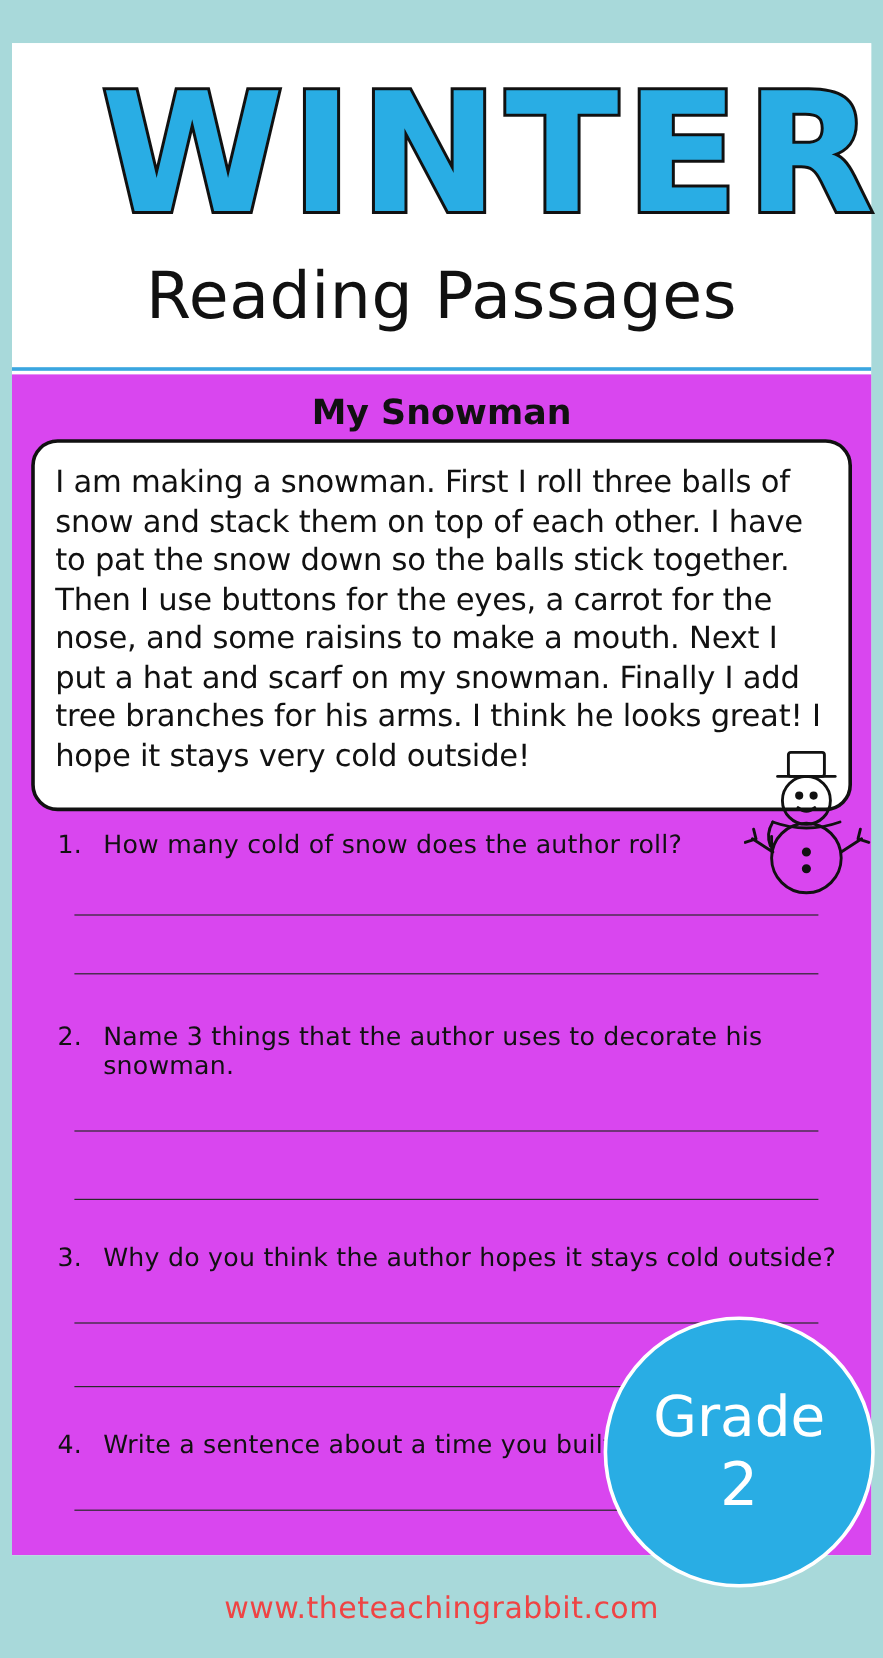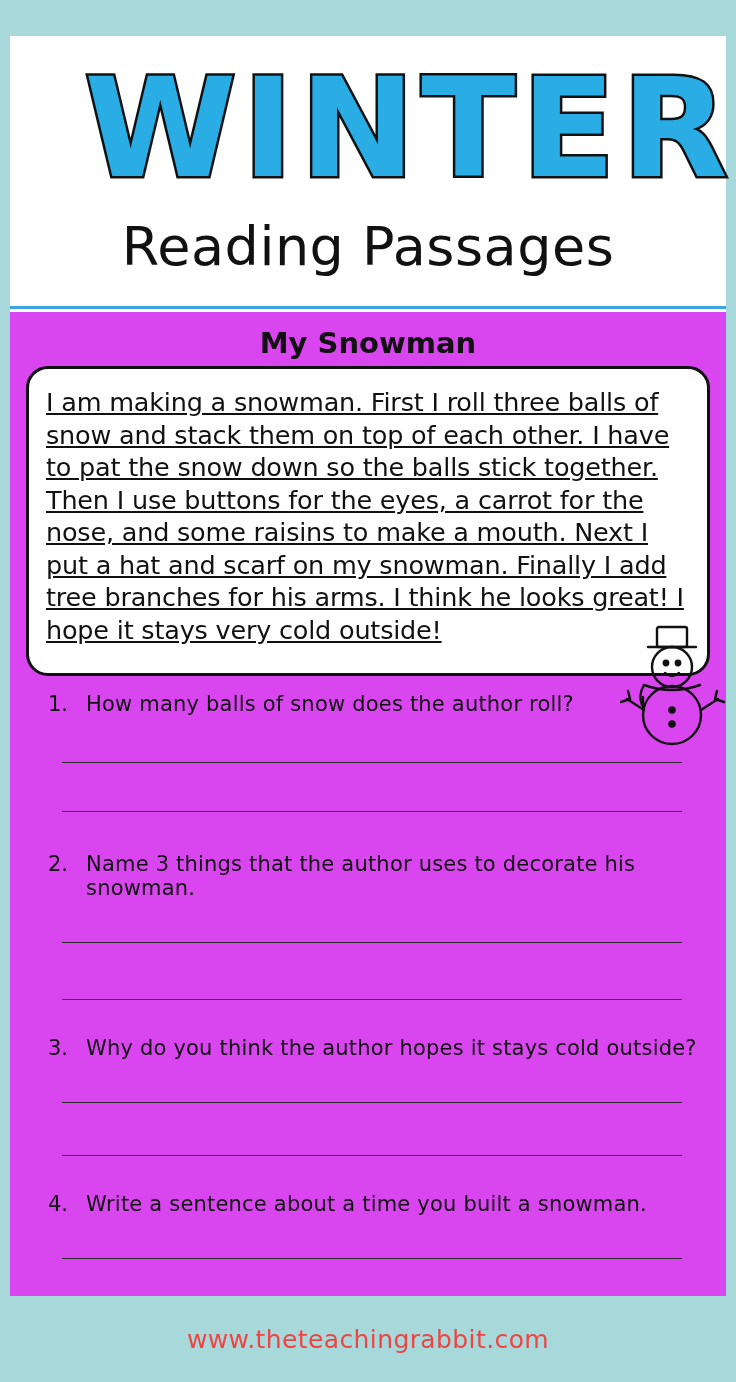--- a/index.html
+++ b/index.html
@@ -134,21 +134,20 @@
   .passage-text {
     position: absolute;
     left: 36px;
     top: 74px;
     width: 640px;
     font-family: "DejaVu Sans", sans-serif;
     font-size: 25.5px;
     line-height: 32.5px;
     color: #111111;
     letter-spacing: -0.2px;
-    text-decoration: underline;
   }
 
   
   .snowman {
     position: absolute;
     left: 610px;
     top: 310px;
     width: 110px;
     height: 125px;
   }
@@ -254,21 +253,21 @@
         <circle cx="52" cy="88" r="2.6" fill="#111111"></circle>
         <circle cx="52" cy="102" r="2.6" fill="#111111"></circle>
       </g>
     </svg>
 
     <div class="questions">
 
       <div class="question" style="margin-top:0;">
         <div class="q-row">
           <div class="q-num">1.</div>
-          <div class="q-text">How many balls of snow does the author roll?</div>
+          <div class="q-text">How many cold of snow does the author roll?</div>
         </div>
         <div class="answer-line" style="margin-top:46px;"></div>
         <div class="answer-line" style="margin-top:48px;"></div>
       </div>
 
       <div class="question" style="margin-top:40px;">
         <div class="q-row">
           <div class="q-num">2.</div>
           <div class="q-text">Name 3 things that the author uses to decorate his snowman.</div>
         </div>
@@ -290,17 +289,21 @@
           <div class="q-num">4.</div>
           <div class="q-text">Write a sentence about a time you built a snowman.</div>
         </div>
         <div class="answer-line" style="margin-top:42px;"></div>
         <div class="answer-line" style="margin-top:52px;"></div>
       </div>
 
     </div>
   </div>
 
+  <div class="grade-badge">
+    <div class="grade-word">Grade</div>
+    <div class="grade-num">2</div>
+  </div>
 
   <div class="frame-bottom"></div>
   <div class="website">www.theteachingrabbit.com</div>
 
 </div>
 
 </body></html>

